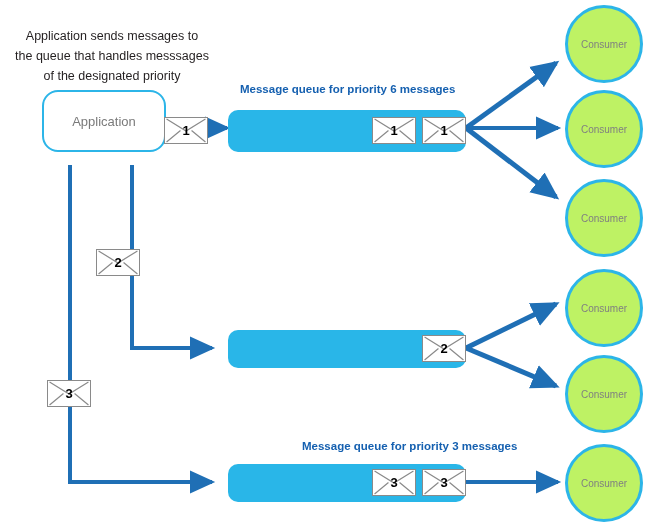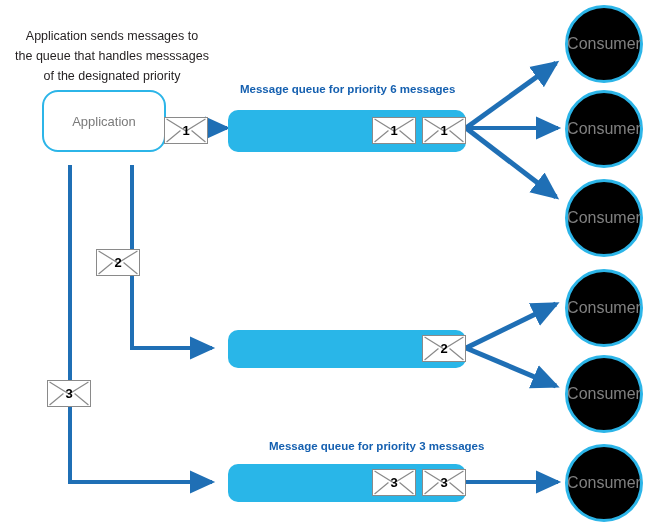--- a/index.html
+++ b/index.html
@@ -14,21 +14,21 @@
   .app-box{position:absolute;box-sizing:border-box;border:2.5px solid #2cb5e8;
            border-radius:16px;background:#ffffff;color:#7a7a7a;font-size:13px;
            display:flex;align-items:center;justify-content:center;}
 
   .queue{position:absolute;box-sizing:border-box;background:#29b6e8;
          border-radius:10px;}
   .queue-label{position:absolute;color:#1560b0;font-size:11.5px;
                font-weight:bold;white-space:nowrap;}
 
   .consumer{position:absolute;box-sizing:border-box;border:3px solid #2cb5e8;
-            border-radius:50%;background:#000000;color:#808080;font-size:16px;
+            border-radius:50%;background:#bef264;color:#808080;font-size:10px;
             display:flex;align-items:center;justify-content:center;}
 
   .env{position:absolute;box-sizing:border-box;width:44px;height:27px;
        background:#ffffff;border:1.5px solid #8a8a8a;}
   .env .fold{position:absolute;left:0;top:0;width:100%;height:100%;}
   .env .num{position:absolute;left:0;top:0;width:100%;height:100%;
             display:flex;align-items:center;justify-content:center;
             font-size:13px;font-weight:bold;color:#000000;}
 </style>
 </head>
@@ -76,21 +76,21 @@
   <div class="app-box" style="left:42px;top:90px;width:124px;height:62px;">
     <span>Application</span>
   </div>
 
   <div class="queue" style="left:228px;top:110px;width:238px;height:42px;"></div>
   <div class="queue-label" style="left:240px;top:83px;">Message queue for priority 6 messages</div>
 
   <div class="queue" style="left:228px;top:330px;width:238px;height:38px;"></div>
 
   <div class="queue" style="left:228px;top:464px;width:238px;height:38px;"></div>
-  <div class="queue-label" style="left:223px;top:440px;padding-left:46px;">Message queue for priority 3 messages</div>
+  <div class="queue-label" style="left:256px;top:440px;padding-left:46px;">Message queue for priority 3 messages</div>
 
   <div class="env" style="left:164px;top:117px;">
     <svg class="fold" viewBox="0 0 44 27">
       <path d="M1,1 L22,14 L43,1 M1,26 L16,13.5 M43,26 L28,13.5" fill="none" stroke="#8a8a8a" stroke-width="1.3"></path>
     </svg>
     <span class="num">1</span>
   </div>
 
   <div class="env" style="left:96px;top:249px;">
     <svg class="fold" viewBox="0 0 44 27">

